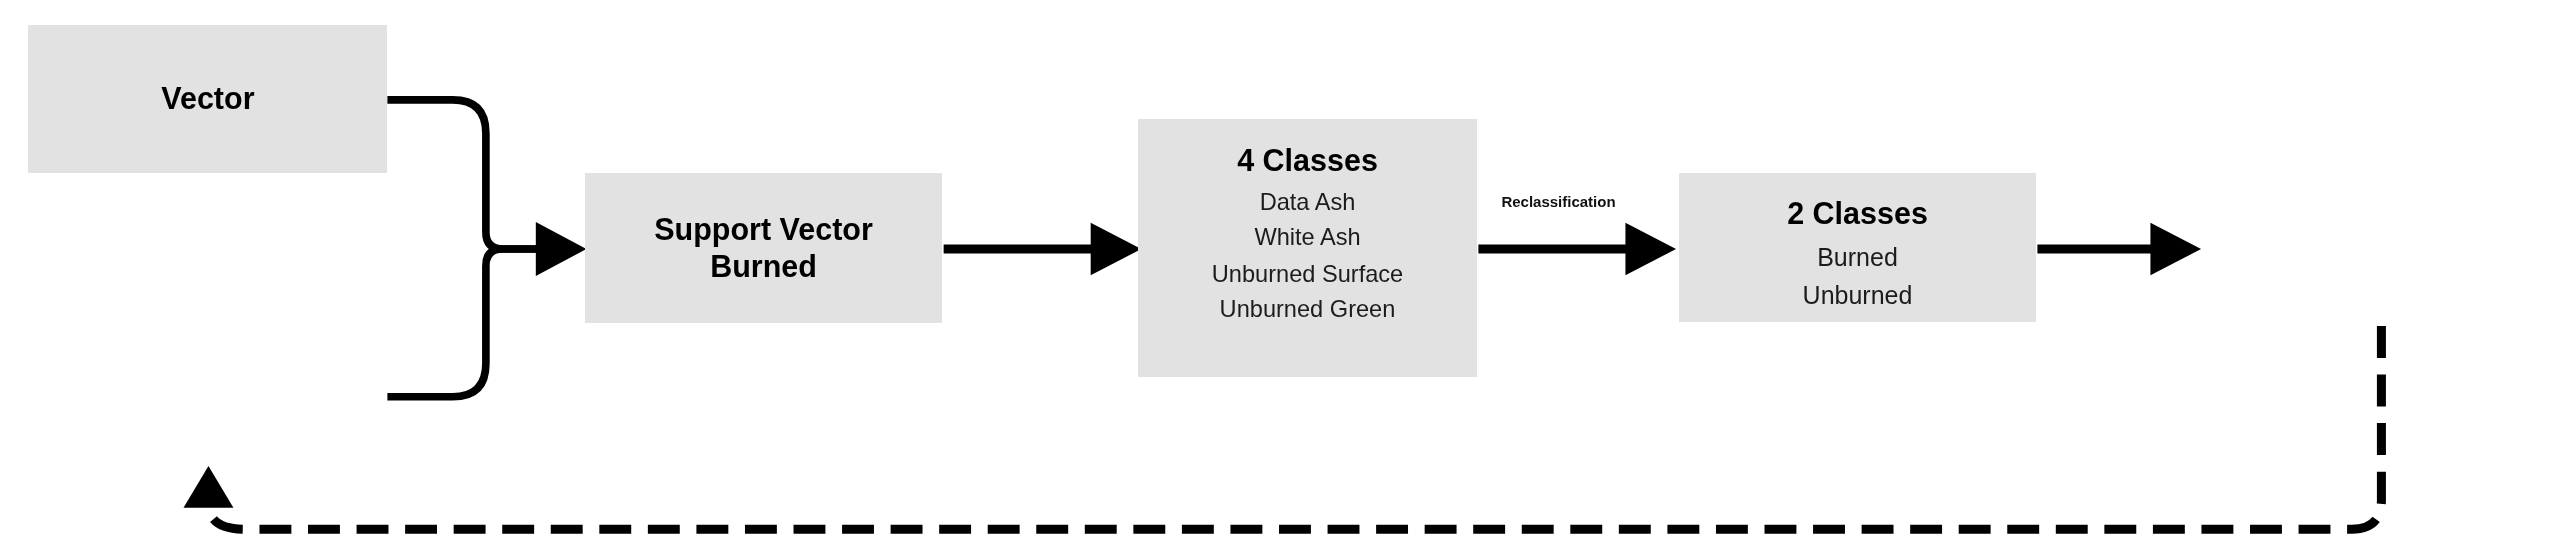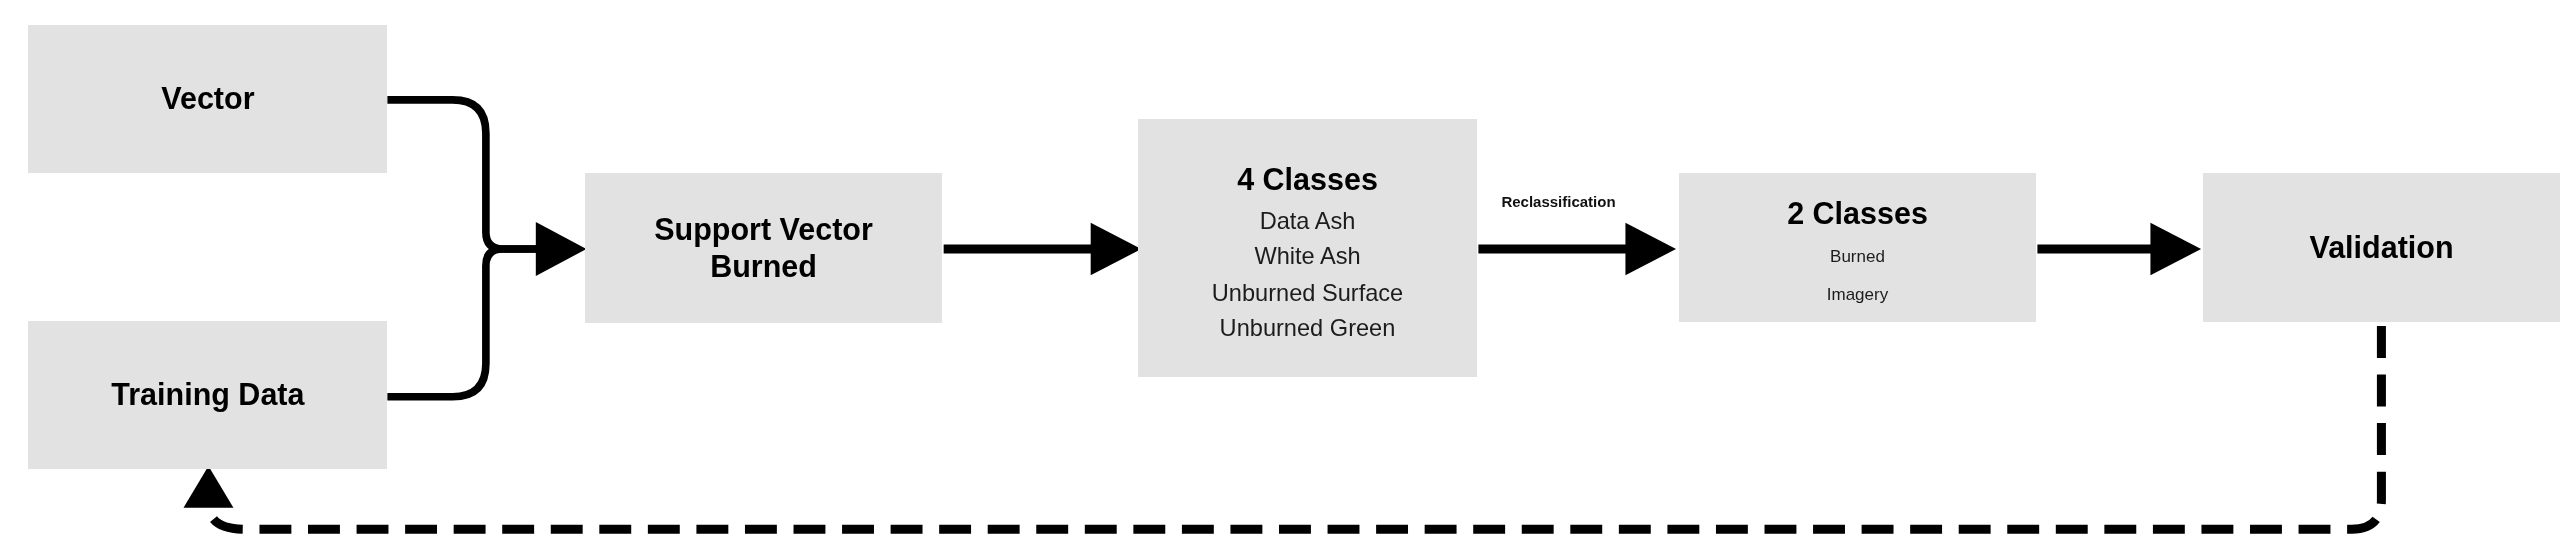--- a/index.html
+++ b/index.html
@@ -42,33 +42,33 @@
     text-align:center;
   }
   .box .title{
     font-weight:bold;font-size:30.5px;line-height:1.22;color:var(--text);
   }
   .box-imagery   {left:28.4px;  top:25px;  width:359px; height:148px;}
   .box-training  {left:28.4px;  top:321px; width:359px; height:148px;}
   .box-svm       {left:585px; top:173px; width:357px; height:150px;}
   .box-svm .title{max-width:291px;}
   .box-4classes  {left:1138px;top:119px; width:339px; height:258px;
-                  flex-direction:column;justify-content:flex-start;padding-top:42px;}
+                  flex-direction:column;justify-content:flex-start;padding-top:23px;}
   .box-2classes  {left:1679px;top:173px; width:357px; height:149px;
                   flex-direction:column;justify-content:flex-start;padding-top:22px;}
   .box-validation{left:2203px;top:173px; width:357px; height:149px;}
   .box .class-title{
     font-weight:bold;font-size:30.5px;line-height:36px;margin-bottom:7px;color:var(--text);
   }
   .box-4classes .item{
     font-size:23.6px;line-height:35px;font-weight:normal;color:#1c1c1c;
   }
   .box-4classes .item.last{margin-top:2.1px;}
   .box-2classes .item{
-    font-size:17px;line-height:38px;font-weight:normal;color:#1c1c1c;
+    font-size:25px;line-height:38px;font-weight:normal;color:#1c1c1c;
   }
   .edge-label{
     position:absolute;
     left:1456px;top:191px;width:205px;
     text-align:center;
     font-size:15px;font-weight:bold;color:#111;
     line-height:22px;
   }
 </style>
 </head>
@@ -94,42 +94,36 @@
     <polygon class="arrow-head" points="3100,321 3100,397 3173,359"></polygon>
 
     <path class="dashed" d="M 3433 470 V 721 Q 3433 763 3390 763 H 352 Q 300 763 300 726"></path>
     <polygon class="arrow-head" points="300,672 264,732 336,732"></polygon>
   </svg>
 
   <div class="box box-imagery">
     <span class="title">Vector</span>
   </div>
 
-  <div class="box box-training">
-    <span class="title">Training Data</span>
-  </div>
 
   <div class="box box-svm">
     <span class="title">Support Vector Burned</span>
   </div>
 
   <div class="box box-4classes">
     <span class="class-title">4 Classes</span>
     <span class="item">Data Ash</span>
     <span class="item">White Ash</span>
     <span class="item last">Unburned Surface</span>
     <span class="item">Unburned Green</span>
   </div>
 
   <div class="box box-2classes">
     <span class="class-title">2 Classes</span>
     <span class="item">Burned</span>
-    <span class="item">Imagery</span>
+    <span class="item">Unburned</span>
   </div>
 
-  <div class="box box-validation">
-    <span class="title">Validation</span>
-  </div>
 
   <div class="edge-label">Reclassification</div>
 
 </div>
 
 
 </body></html>

